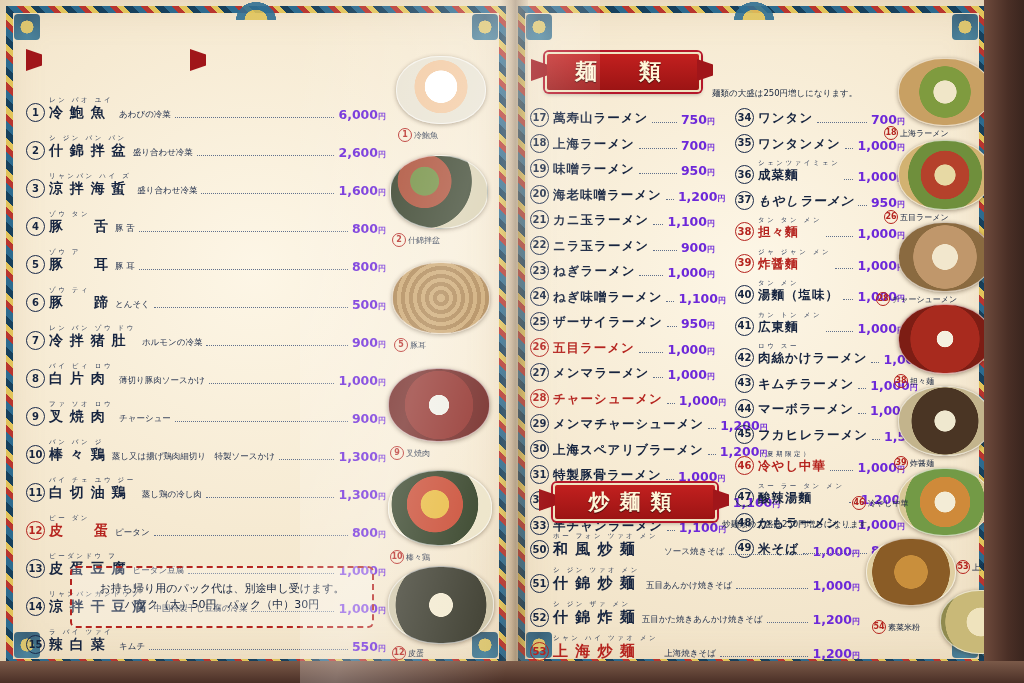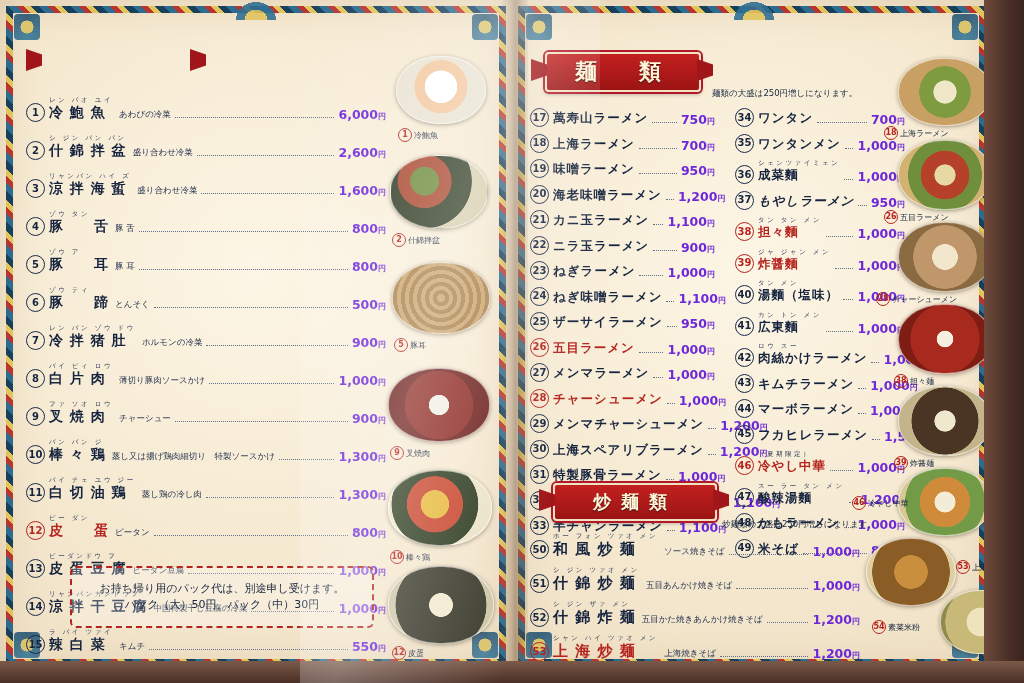--- a/index.html
+++ b/index.html
@@ -636,21 +636,21 @@
       <div class="row" style="margin-bottom: 6.5px;">
         <span class="num">49</span>
         <span class="namewrap">
           <span class="name" style="font-size: 12.5px;">米そば</span>
         </span>
         <span class="dots"></span>
         <span class="price"><span>800</span><span class="yen">円</span></span>
       </div>
     </div>
 
-  <div class="banner" style="left:553px;top:483px;width:160px;height:34px;font-size:18px;">
+  <div class="banner" style="left:553px;top:483px;width:160px;height:34px;font-size:21px;">
     <span>炒麺類</span>
   </div>
   <div class="banner-tail-l" style="left:539px;top:500px"></div>
   <div class="banner-tail-r" style="left:713px;top:500px"></div>
 
   <div class="note" style="left:722px;top:519px">炒麺類の大盛は250円増しになります。</div>
 
   <div id="fried-list" style="position:absolute;left:530px;top:532px;width:330px;">
       <div class="row" style="margin-bottom: 7px;">
         <span class="num">50</span>

